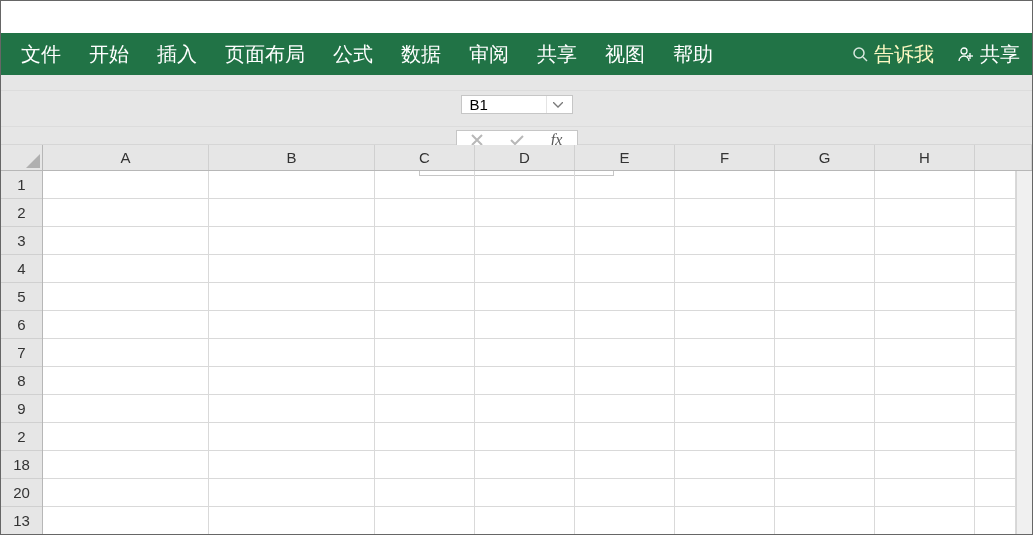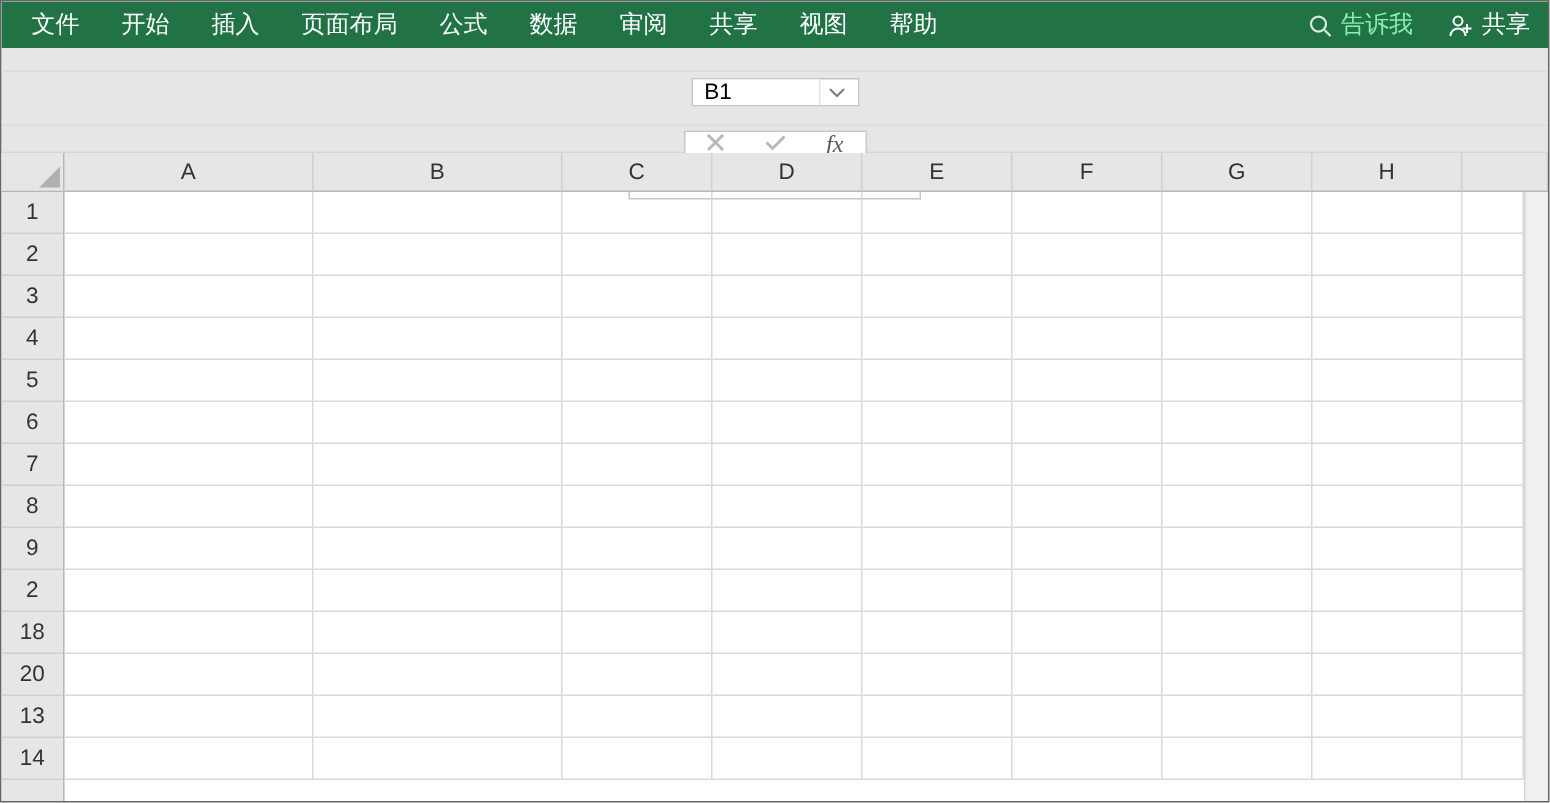--- a/index.html
+++ b/index.html
@@ -11,40 +11,41 @@
     overflow: hidden;
     background: #ffffff;
     border: 1px solid #666;
   }
 
   
   .ribbon {
     display: flex;
     align-items: center;
     background: #217346;
-    height: 31px;
+    height: 42px;
     color: #fff;
-    font-size: 16px;
+    font-size: 20px;
     padding-left: 6px;
+    margin-top: 32px;
   }
   .ribbon .tab {
     padding: 0 14px;
     height: 30px;
     line-height: 30px;
     cursor: pointer;
     white-space: nowrap;
   }
   .ribbon .spacer { flex: 1; }
   .ribbon .tell-me, .ribbon .share {
     display: flex;
     align-items: center;
     gap: 6px;
     padding: 0 12px;
     height: 30px;
-    color: #86efac;
+    color: #fef9c3;
     cursor: pointer;
   }
   .ribbon .share { color: #fff; }
   .ribbon svg { width: 16px; height: 16px; }
 
   
   .sub-band {
     background: #e6e6e6;
     height: 16px;
     border-bottom: 1px solid #dcdcdc;
@@ -95,20 +96,21 @@
     display: flex;
     align-items: center;
     background: #fff;
     border: 1px solid #c6c6c6;
     height: 28px;
   }
   .btn-group .btn {
     width: 40px;
     height: 100%;
     display: flex;
+    align-items: center;
     justify-content: center;
     color: #b0b0b0;
   }
   .btn-group .fx {
     color: #5a5a5a;
     font-style: italic;
     font-family: "Times New Roman", serif;
     font-size: 16px;
   }
   .formula-input {

